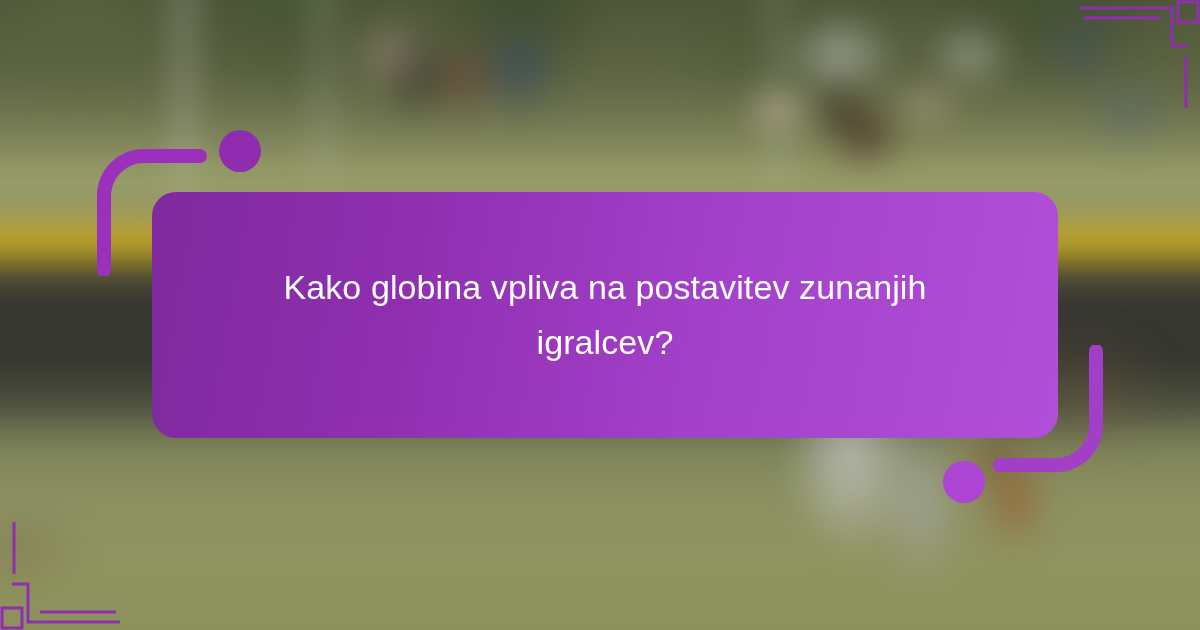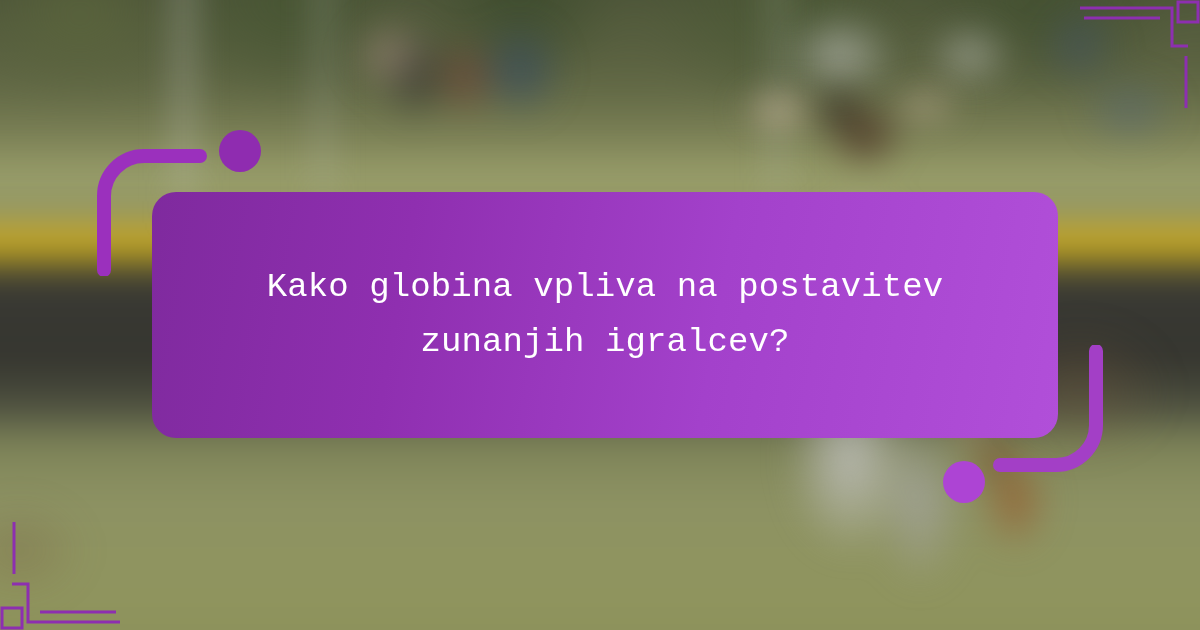--- a/index.html
+++ b/index.html
@@ -5,21 +5,21 @@
   html, body {
     margin: 0;
     padding: 0;
     background: #2a2a2a;
   }
   #stage {
     position: relative;
     width: 1200px;
     height: 630px;
     overflow: hidden;
-    font-family: Liberation Mono, monospace;
+    font-family: Liberation Sans, sans-serif;
   }
 
   
   .bg-photo {
     position: absolute;
     inset: -40px;
     overflow: hidden;
   }
   .bg-layer {
     position: absolute;

